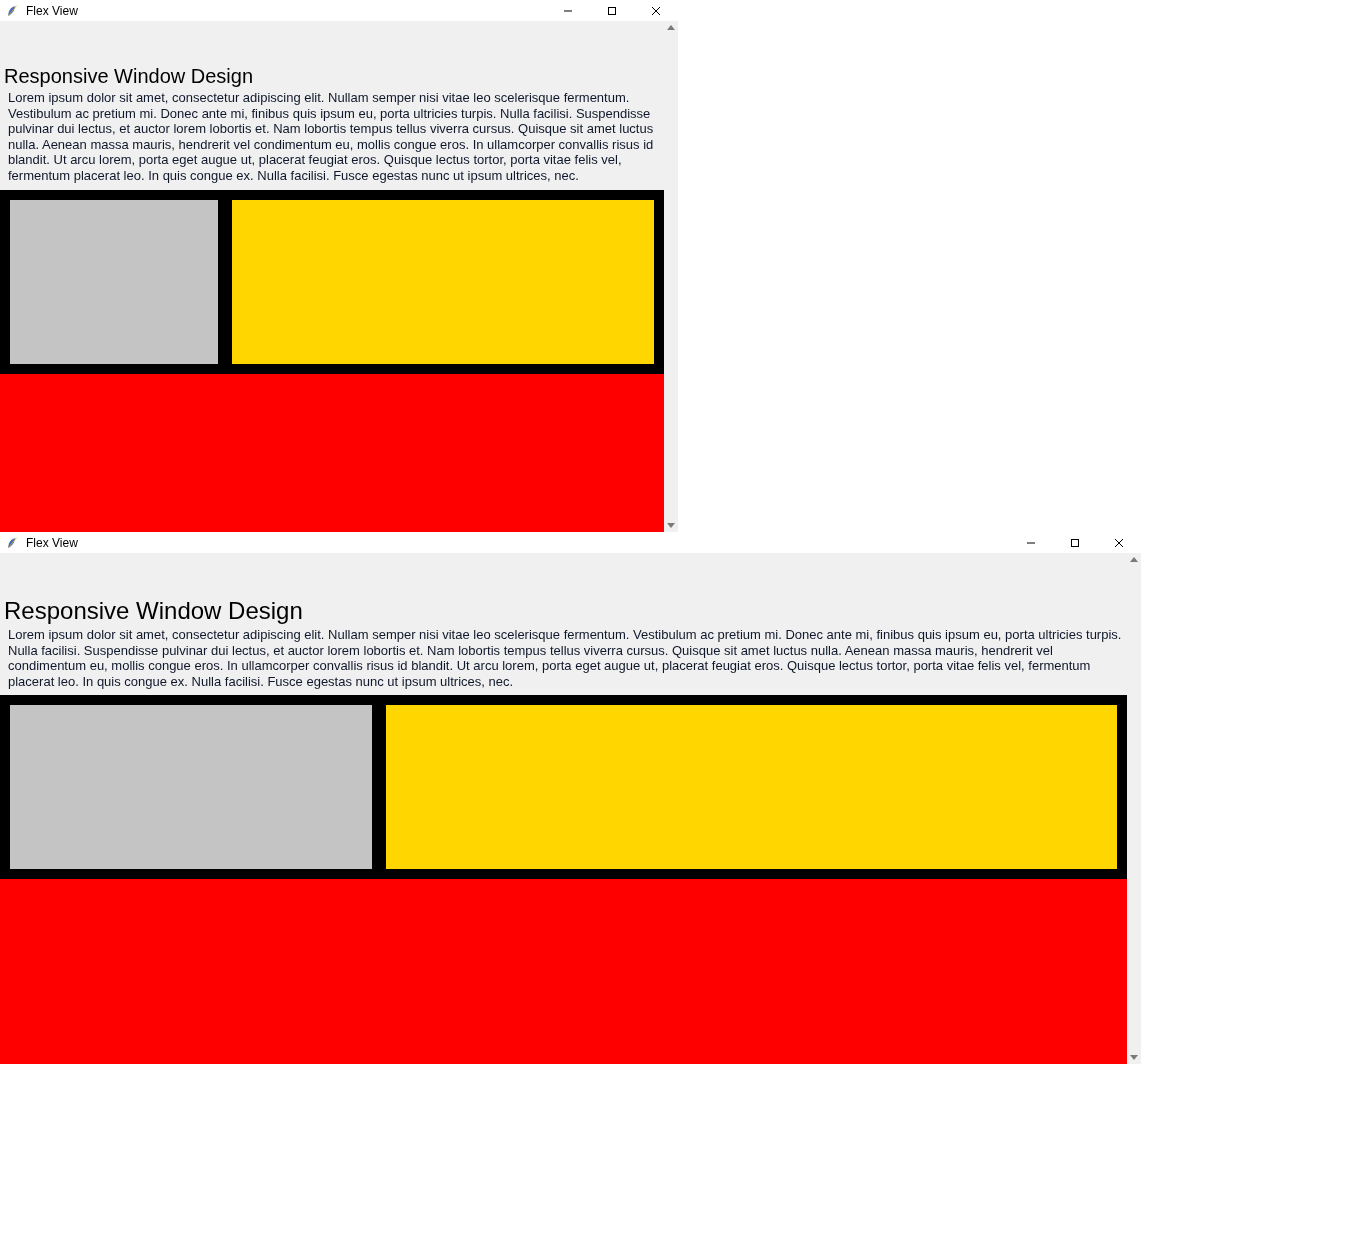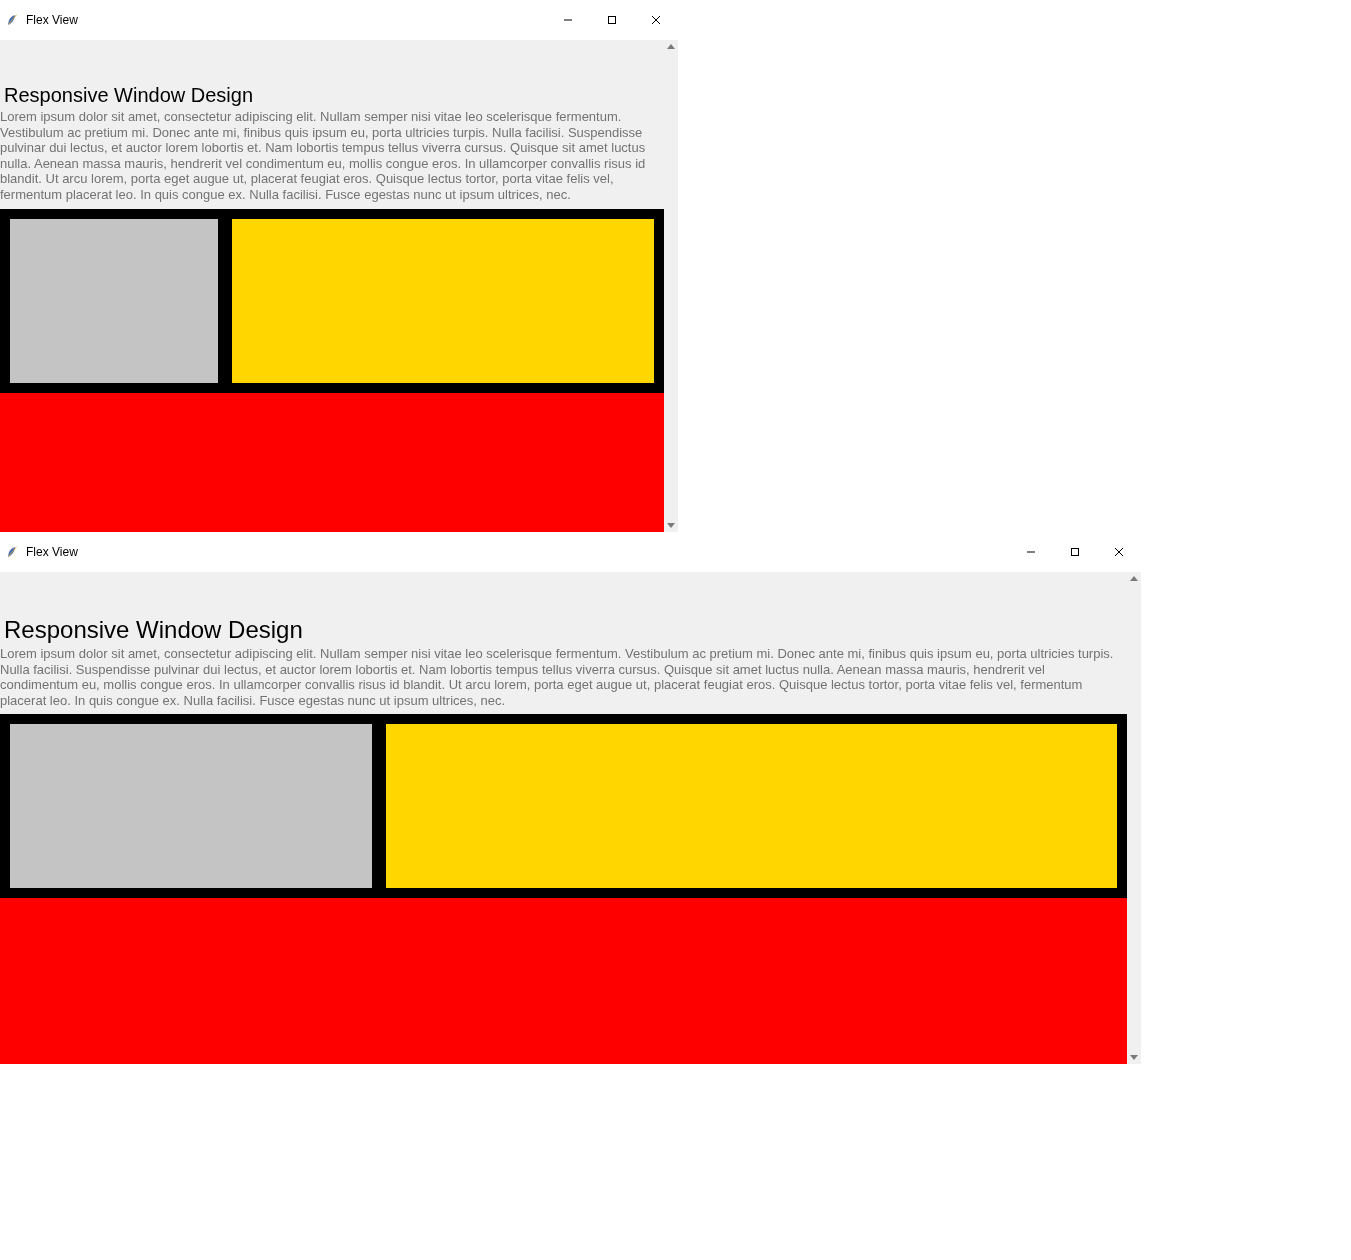--- a/index.html
+++ b/index.html
@@ -17,21 +17,21 @@
     .app-window {
       display: flex;
       flex-direction: column;
       background: #ffffff;
     }
     .window-a { width: 678px; height: 532px; }
     .window-b { width: 1141px; height: 532px; }
 
     
     .titlebar {
-      height: 40px;
+      height: 21px;
       background: #ffffff;
       display: flex;
       align-items: center;
       font-size: 12px;
       color: #000;
       user-select: none;
     }
     .tb-left { display: flex; align-items: center; gap: 6px; padding-left: 6px; }
     .tb-title { font-size: 12px; }
     .tb-spacer { flex: 1; }
@@ -71,24 +71,24 @@
     .vscroll .arrow-up { border-bottom: 5px solid #7a7a7a; margin-top: 4px; }
     .vscroll .arrow-down { border-top: 5px solid #7a7a7a; margin-bottom: 4px; }
 
     .heading {
       padding: 4px 4px 0 4px;
       font-weight: 400;
       color: #000;
       margin-top: 40px;
     }
     .body-text {
-      padding: 2px 4px 6px 0;
+      padding: 2px 4px 6px 8px;
       font-size: 13px;
       line-height: 1.2;
-      color: #737373;
+      color: #0f172a;
     }
     .window-a .heading { font-size: 20px; }
     .window-b .heading { font-size: 24px; }
 
     
     .panels {
       flex: 1;
       display: flex;
       flex-direction: column;
     }

